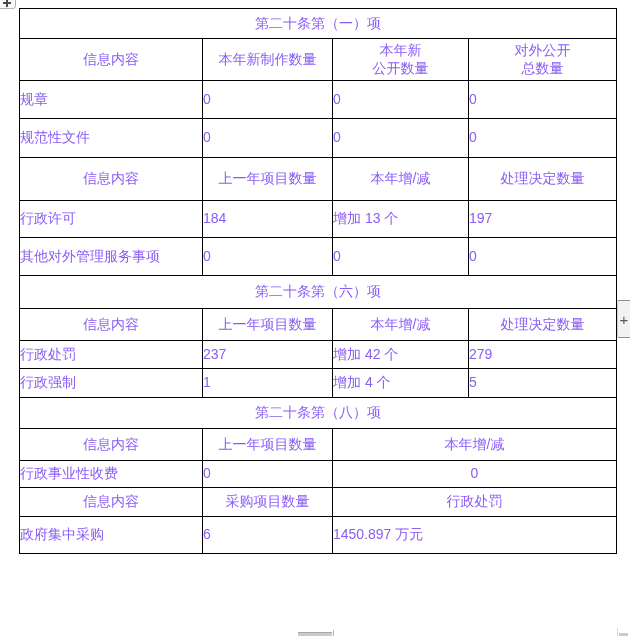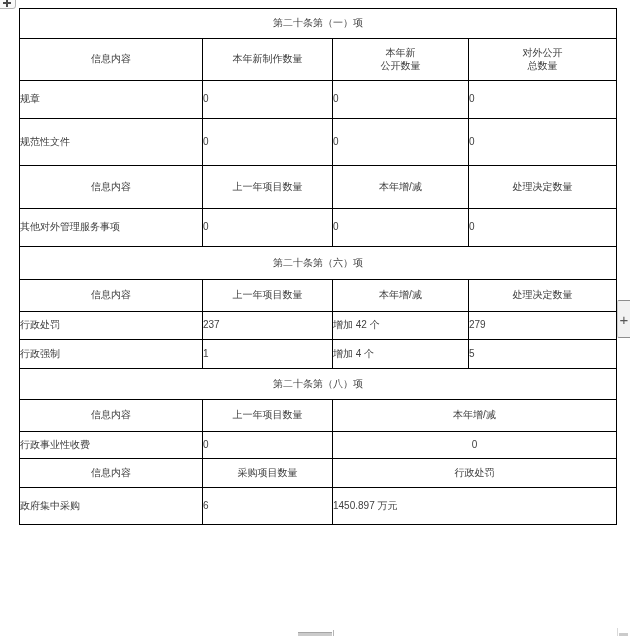--- a/index.html
+++ b/index.html
@@ -23,23 +23,23 @@
     top: 8px;
     width: 597px;
     border-collapse: collapse;
     table-layout: fixed;
     background: #ffffff;
   }
   table.report td {
     border: 1.5px solid #000000;
     padding: 0;
     vertical-align: middle;
-    font-size: 10px;
+    font-size: 14px;
     line-height: 1.25;
-    color: #404040;
+    color: #8b5cf6;
     overflow: hidden;
   }
   td.sec-title {
     text-align: center;
     font-size: 15px;
   }
   td.col-hdr {
     text-align: center;
     white-space: pre-line;
   }
@@ -179,32 +179,38 @@
 公开数量</td>
     <td class="col-hdr">对外公开
 总数量</td>
   </tr>
   <tr style="height:38px">
     <td class="row-label">规章</td>
     <td class="val">0</td>
     <td class="val">0</td>
     <td class="val">0</td>
   </tr>
-  <tr style="height:47px">
+  <tr style="height:39px">
     <td class="row-label">规范性文件</td>
     <td class="val">0</td>
     <td class="val">0</td>
     <td class="val">0</td>
   </tr>
 
   <tr style="height:43px">
     <td class="col-hdr">信息内容</td>
     <td class="col-hdr">上一年项目数量</td>
     <td class="col-hdr">本年增/减</td>
     <td class="col-hdr">处理决定数量</td>
+  </tr>
+  <tr style="height:37px">
+    <td class="row-label">行政许可</td>
+    <td class="val">184</td>
+    <td class="val">增加 13 个</td>
+    <td class="val">197</td>
   </tr>
   <tr style="height:38px">
     <td class="row-label">其他对外管理服务事项</td>
     <td class="val">0</td>
     <td class="val">0</td>
     <td class="val">0</td>
   </tr>
 
   <tr style="height:33px">
     <td colspan="4" class="sec-title">第二十条第（六）项</td>

